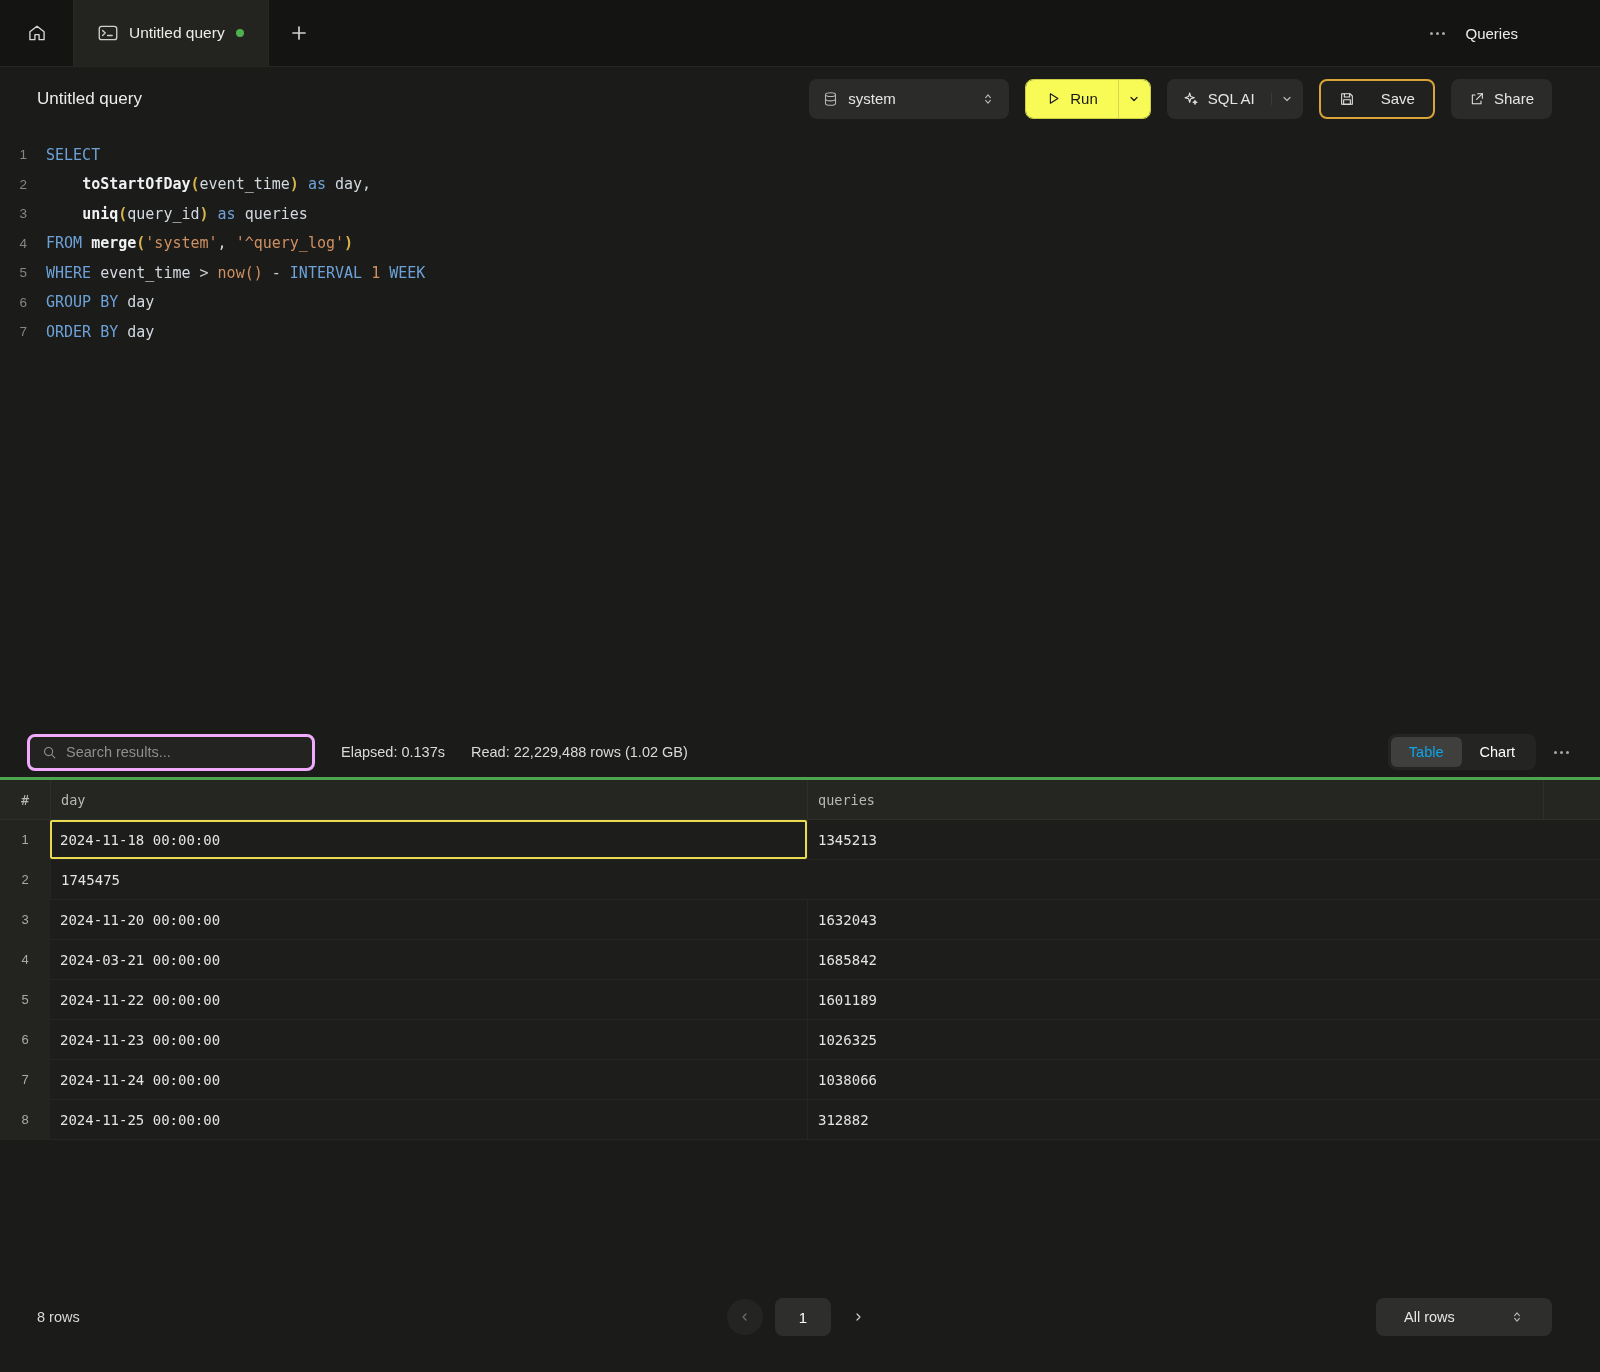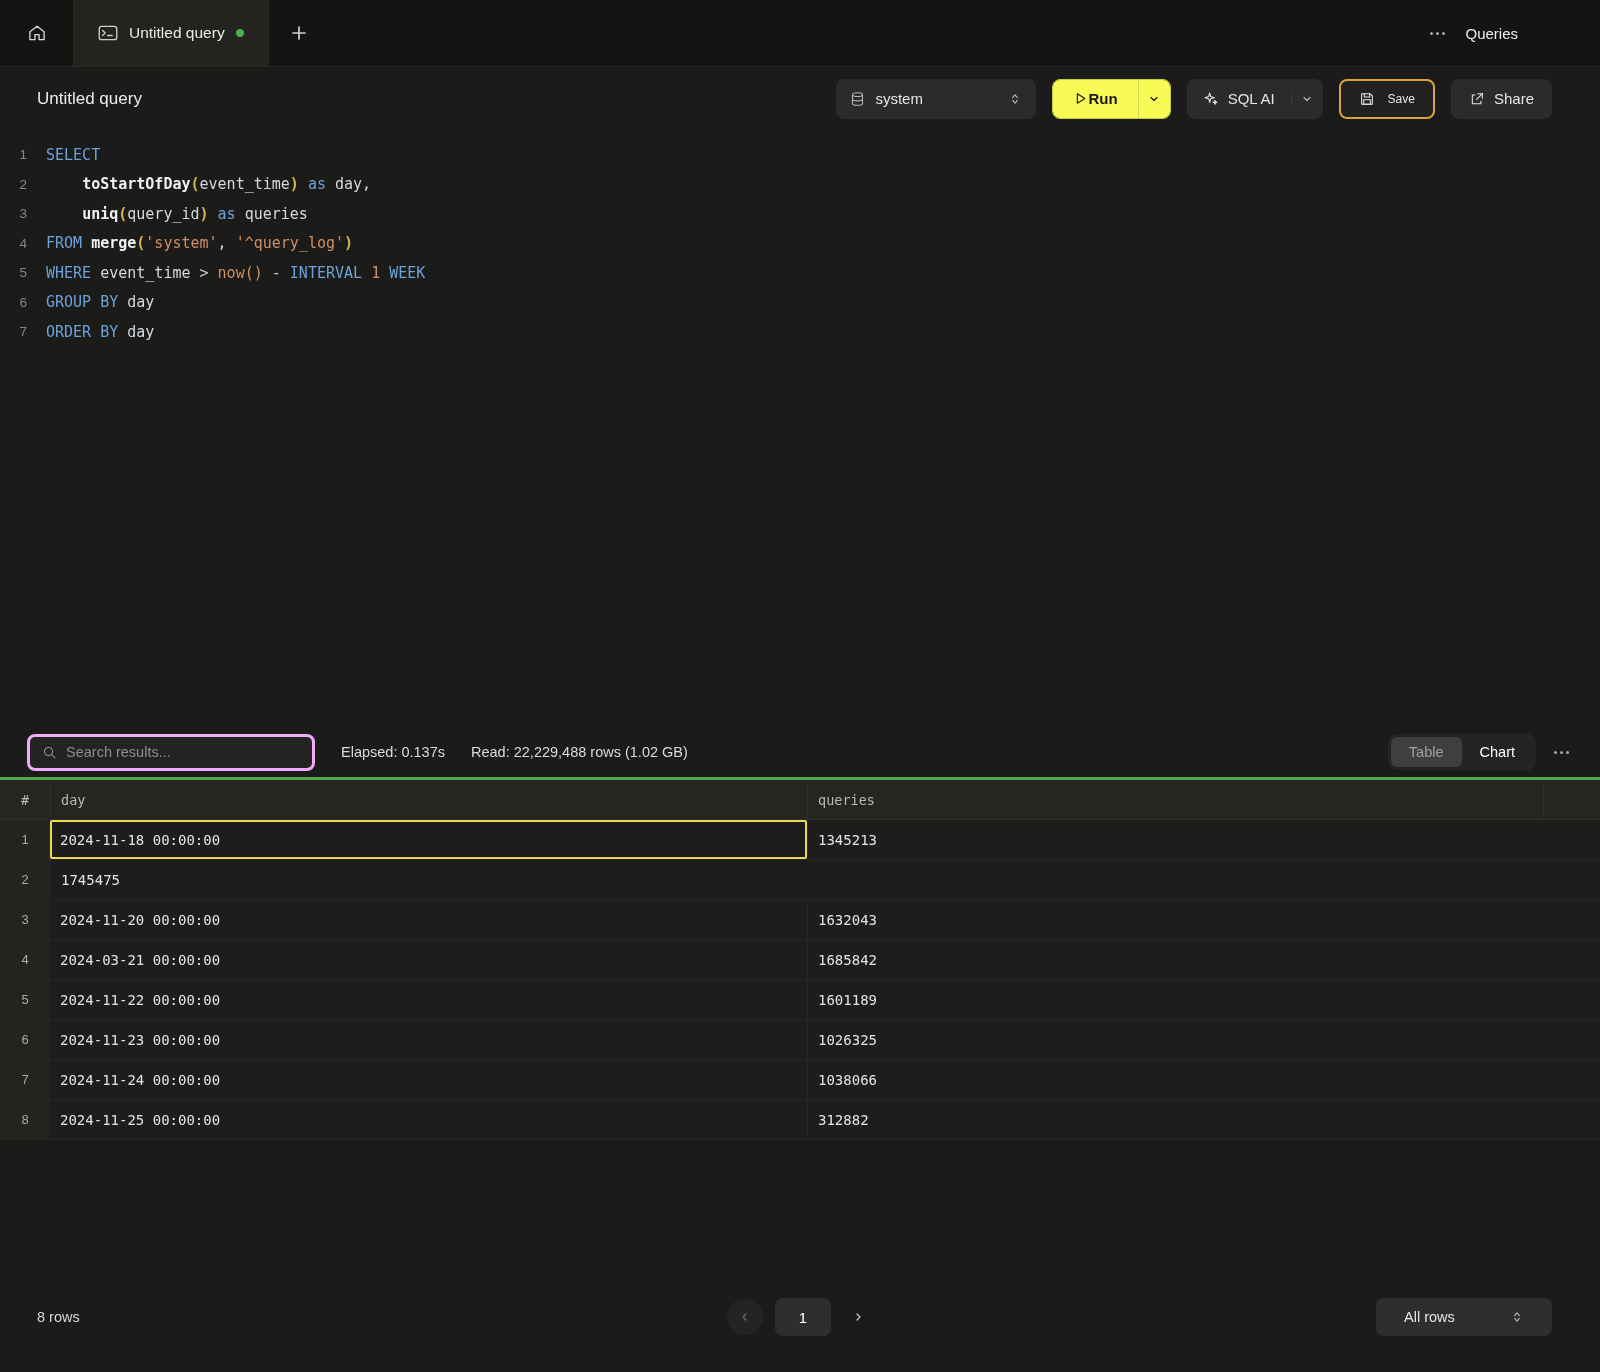--- a/index.html
+++ b/index.html
@@ -32,25 +32,25 @@
   .queries-label{font-size:15px;color:#ececea;cursor:pointer;}
 
   
   .toolbar{height:63px;flex:none;display:flex;align-items:center;gap:16px;padding:0 48px 0 37px;}
   .toolbar-title{font-size:17px;color:#ececea;margin-right:auto;}
   .ctl{height:40px;border-radius:8px;background:#2b2b29;display:flex;align-items:center;cursor:pointer;}
   .db-select{min-width:200px;gap:10px;padding:0 14px;}
   .db-select .grow{flex:1;font-size:15px;}
   .icon-dim{color:#b8b8b6;}
   .run-group{height:40px;border-radius:8px;overflow:hidden;display:flex;border:1px solid #c9cc45;cursor:pointer;}
-  .run-main{display:flex;align-items:center;padding:0 20px;background:var(--accent-yellow);color:#181816;font-size:15px;font-weight:700;}
+  .run-main{display:flex;align-items:center;gap:9px;padding:0 20px;background:var(--accent-yellow);color:#181816;font-size:15px;font-weight:400;}
   .run-caret{width:32px;display:flex;align-items:center;justify-content:center;background:var(--accent-yellow);border-left:1px solid #d4d74b;color:#181816;}
   .sqlai-main{display:flex;align-items:center;gap:9px;padding:0 16px;font-size:15px;}
   .sqlai-caret{width:32px;display:flex;align-items:center;justify-content:center;border-left:1px solid #3a3a38;color:#b8b8b6;}
-  .save-btn{height:40px;border-radius:8px;border:2px solid var(--save-border);background:#21211f;display:flex;align-items:center;gap:13px;padding:0 18px;font-size:12px;cursor:pointer;}
+  .save-btn{height:40px;border-radius:8px;border:2px solid var(--save-border);background:#21211f;display:flex;align-items:center;gap:26px;padding:0 18px;font-size:15px;cursor:pointer;}
   .share-btn{gap:9px;padding:0 18px;font-size:15px;}
 
   
   .editor{height:597px;flex:none;padding-top:10px;font-family:"DejaVu Sans Mono",monospace;font-size:15px;cursor:text;}
   .code-line{display:flex;align-items:center;height:29.5px;}
   .line-num{width:46px;flex:none;text-align:right;padding-right:19px;color:#868684;font-size:13.5px;font-family:"Liberation Sans",sans-serif;}
   .code{white-space:pre;}
   .tok-kw{color:#6da2d8;}
   .tok-fn{color:#eff1f3;font-weight:700;}
   .tok-pa{color:#d9b44a;font-weight:700;}
@@ -62,21 +62,21 @@
 
   
   .results-bar{height:50px;flex:none;display:flex;align-items:center;gap:26px;padding:0 27px;}
   .search-box{width:288px;height:37px;background:#232321;border:3px solid #f0abfc;border-radius:8px;display:flex;align-items:center;gap:9px;padding:0 12px;color:#8f8f8d;flex:none;}
   .search-box input{flex:1;background:transparent;border:none;outline:none;color:#e6e6e4;font-size:14.5px;font-family:"Liberation Sans",sans-serif;}
   .search-box input::placeholder{color:#8f8f8d;}
   .stat{font-size:14.5px;color:#dadad8;}
   .results-right{margin-left:auto;display:flex;align-items:center;gap:14px;}
   .segmented{display:flex;background:#242422;border-radius:8px;padding:3px;}
   .seg{padding:7px 18px;border-radius:6px;font-size:14.5px;color:#ffffff;cursor:pointer;}
-  .seg.active{background:#3f3f3d;color:#a3a3a3;}
+  .seg.active{background:#3f3f3d;color:#0ea5e9;}
   .progress{height:3px;flex:none;background:var(--progress-green);}
 
   
   .thead{height:40px;flex:none;display:flex;align-items:stretch;background:#252522;border-bottom:1px solid #2e2e2b;font-family:"DejaVu Sans Mono",monospace;font-size:13.5px;color:#b8b8b6;}
   .h-num{width:50px;flex:none;display:flex;align-items:center;justify-content:center;}
   .h-day{width:757px;flex:none;display:flex;align-items:center;padding-left:10px;border-left:1px solid #2e2e2b;}
   .h-queries{flex:1;display:flex;align-items:center;padding-left:10px;border-left:1px solid #2e2e2b;}
   .h-fill{width:57px;flex:none;border-left:1px solid #2e2e2b;}
   .tbody{flex:none;}
   .trow{height:40px;display:flex;align-items:stretch;background:#1d1d1b;border-bottom:1px solid #252522;font-family:"DejaVu Sans Mono",monospace;font-size:14px;color:#e4e4e2;}

